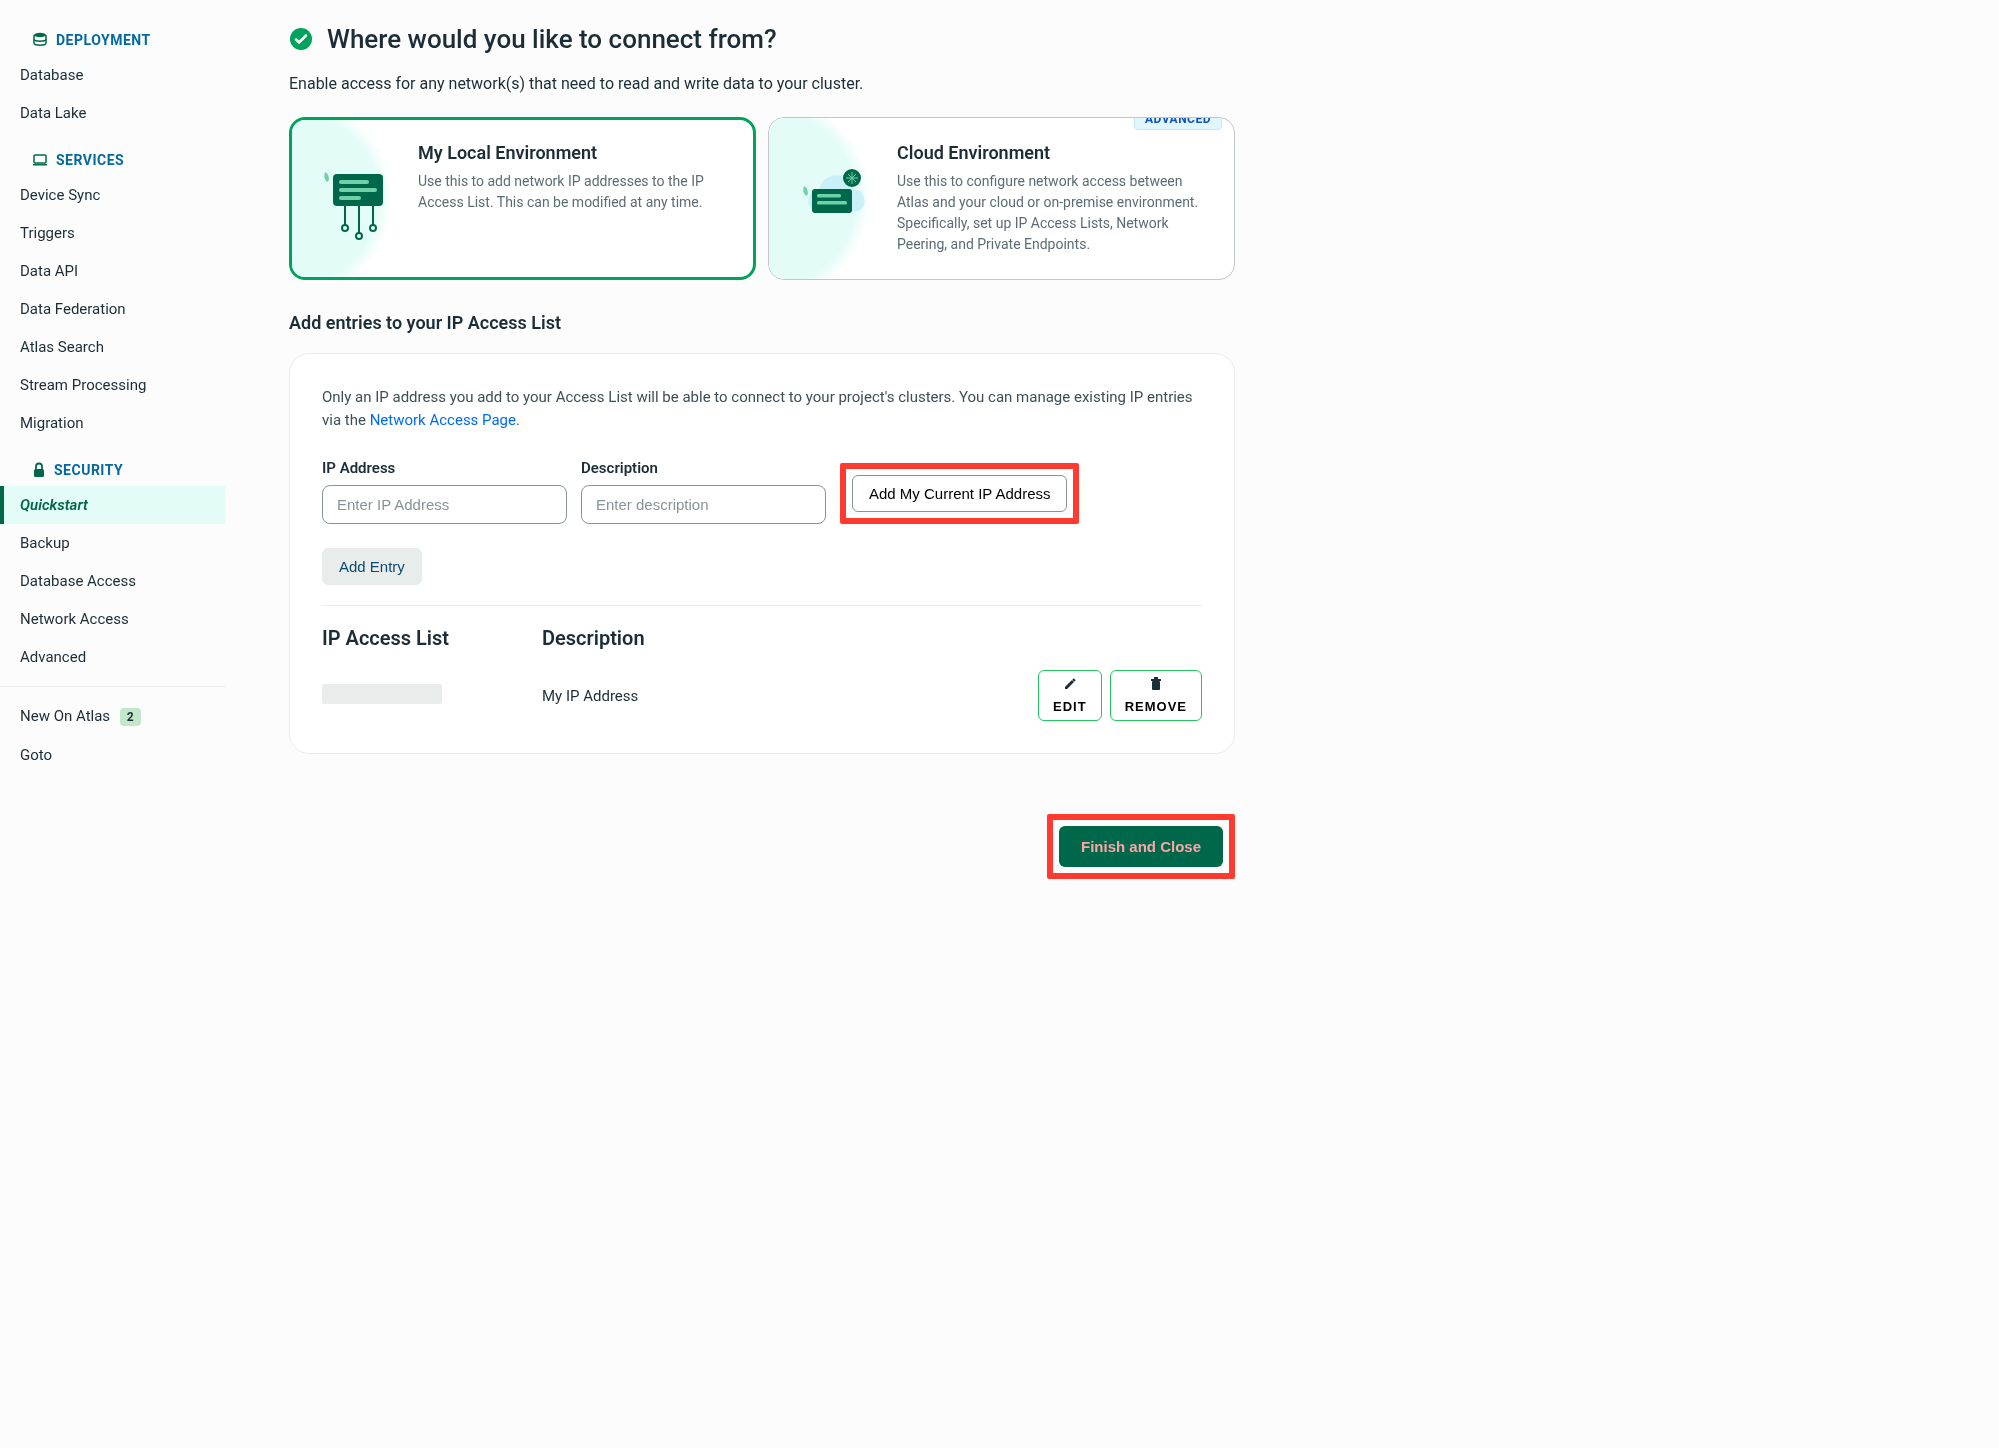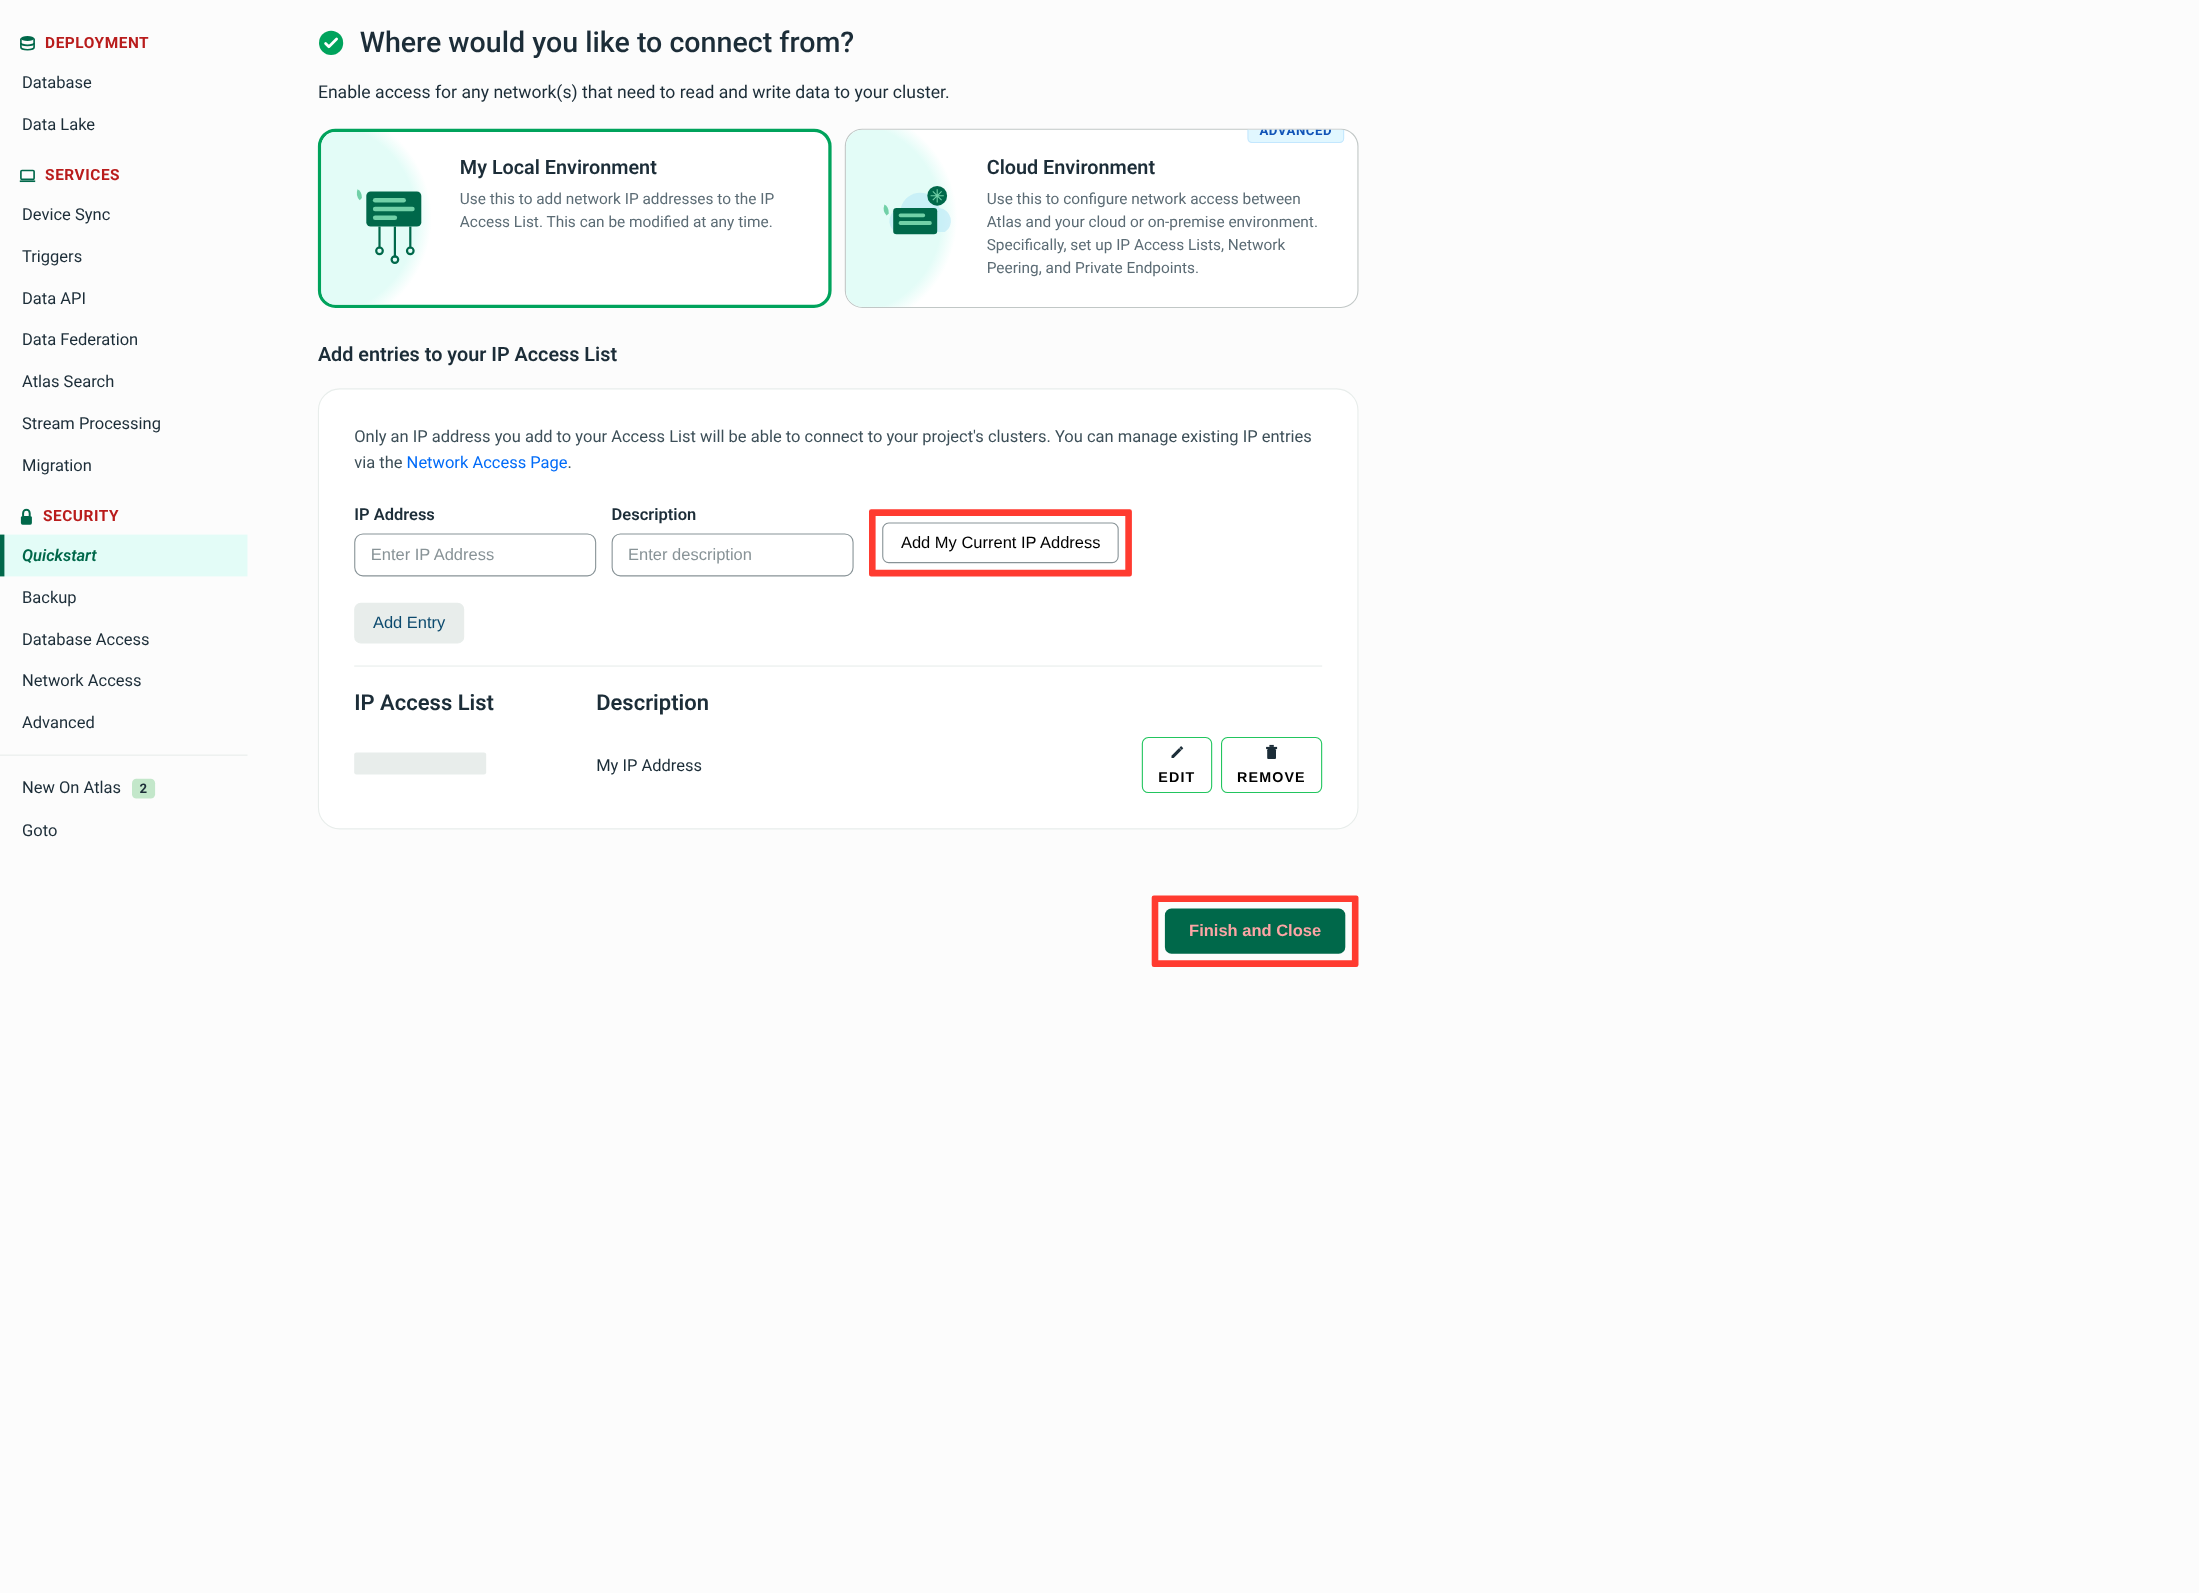--- a/index.html
+++ b/index.html
@@ -13,22 +13,22 @@
     .sidebar {
       width: 225px;
       background: #fcfcfc;
       padding: 24px 0;
       border-right: none;
     }
     .section-header {
       display: flex;
       align-items: center;
       gap: 8px;
-      padding: 8px 17px;
-      color: #b91c1c;
+      padding: 8px 32px;
+      color: #0369a1;
       font-weight: 700;
       font-size: 14px;
       letter-spacing: 0.5px;
     }
     .sidebar-item {
       padding: 10px 20px;
       font-size: 15px;
       color: #1c2d38;
       cursor: pointer;
     }
@@ -159,21 +159,21 @@
     .panel-text a { color: #016BF8; text-decoration: none; }
     .input-row {
       display: flex;
       gap: 14px;
       align-items: flex-end;
       margin-bottom: 24px;
     }
     .field { display: flex; flex-direction: column; gap: 8px; }
     .field label { font-size: 15px; font-weight: 600; }
     .field input {
-      width: 220px;
+      width: 245px;
       padding: 10px 14px;
       border: 1px solid #889397;
       border-radius: 8px;
       font-size: 15px;
       background: #fff;
     }
     .field input::placeholder { color: #889397; }
     .btn {
       padding: 9px 16px;
       border-radius: 6px;

